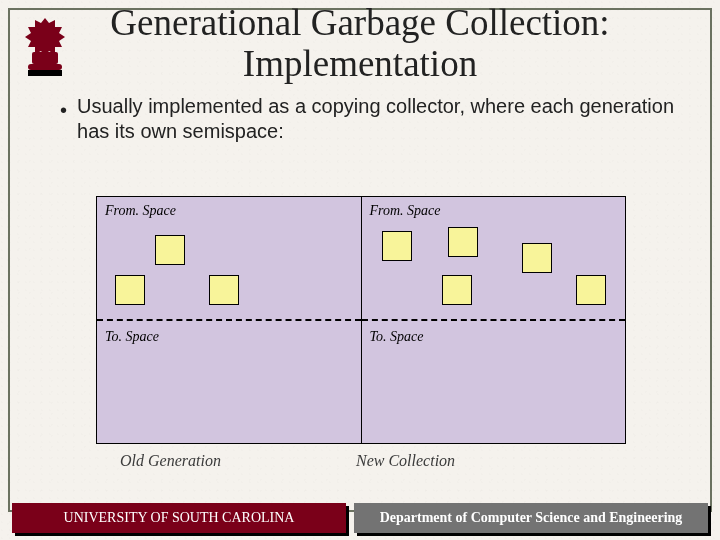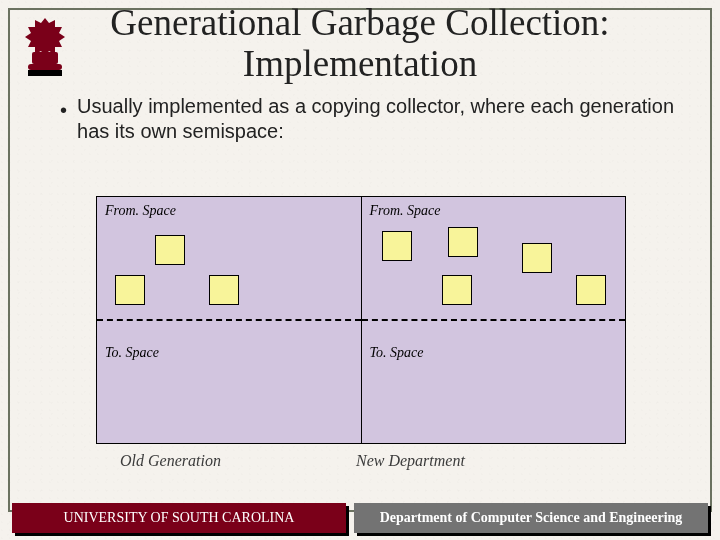--- a/index.html
+++ b/index.html
@@ -70,21 +70,21 @@
   .gen:last-child { border-right: none; }
   .space-label {
     position: absolute;
     font-style: italic;
     font-family: Georgia, 'Times New Roman', serif;
     font-size: 14px;
     color: #000;
     left: 8px;
   }
   .from-label { top: 6px; }
-  .to-label { top: 148px; font-family: Liberation Serif, serif; }
+  .to-label { top: 132px; font-family: Liberation Serif, serif; }
   .dashed-mid {
     position: absolute;
     top: 122px; left: 0; right: 0;
     border-top: 2px dashed #000;
   }
   .block {
     position: absolute;
     width: 30px; height: 30px;
     background: #f8f49a;
     border: 1px solid #000;
@@ -174,21 +174,21 @@
     <span class="space-label to-label">To. Space</span>
     <div class="block" style="left:20px; top:34px;"></div>
     <div class="block" style="left:86px; top:30px;"></div>
     <div class="block" style="left:160px; top:46px;"></div>
     <div class="block" style="left:80px; top:78px;"></div>
     <div class="block" style="left:214px; top:78px;"></div>
   </div>
 </div>
 
 <div class="gen-caption old-cap">Old Generation</div>
-<div class="gen-caption new-cap">New Department</div>
+<div class="gen-caption new-cap">New Collection</div>
 
 <div class="footer">
   <div class="footer-left">
     <div class="footer-shadow"></div>
     <div class="footer-box">UNIVERSITY OF SOUTH CAROLINA</div>
   </div>
   <div class="footer-right">
     <div class="footer-shadow"></div>
     <div class="footer-box">Department of Computer Science and Engineering</div>
   </div>

